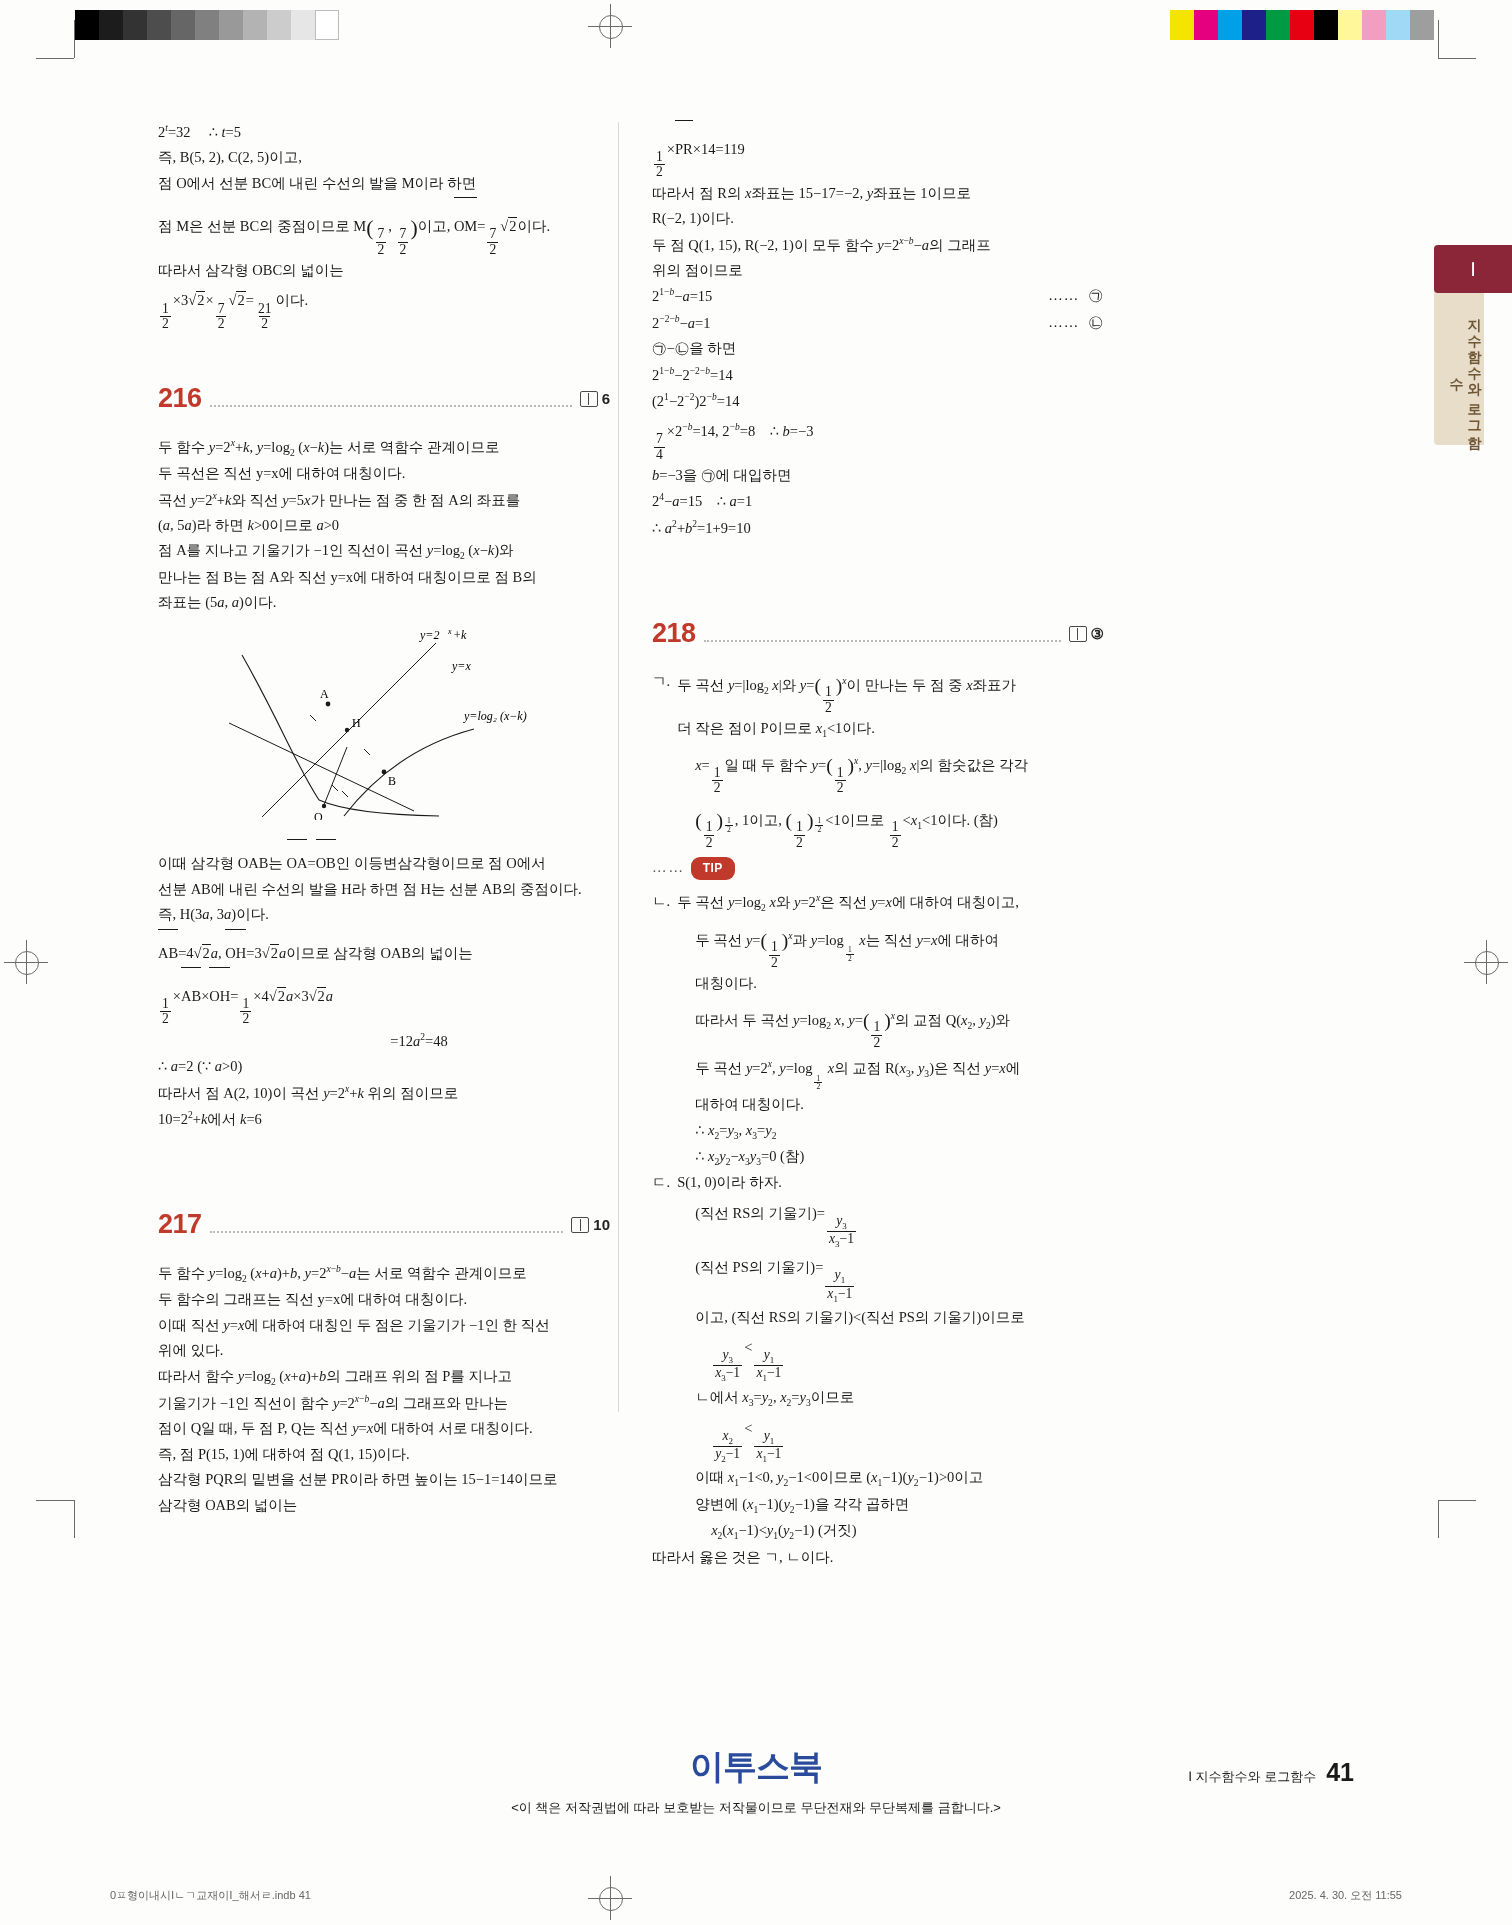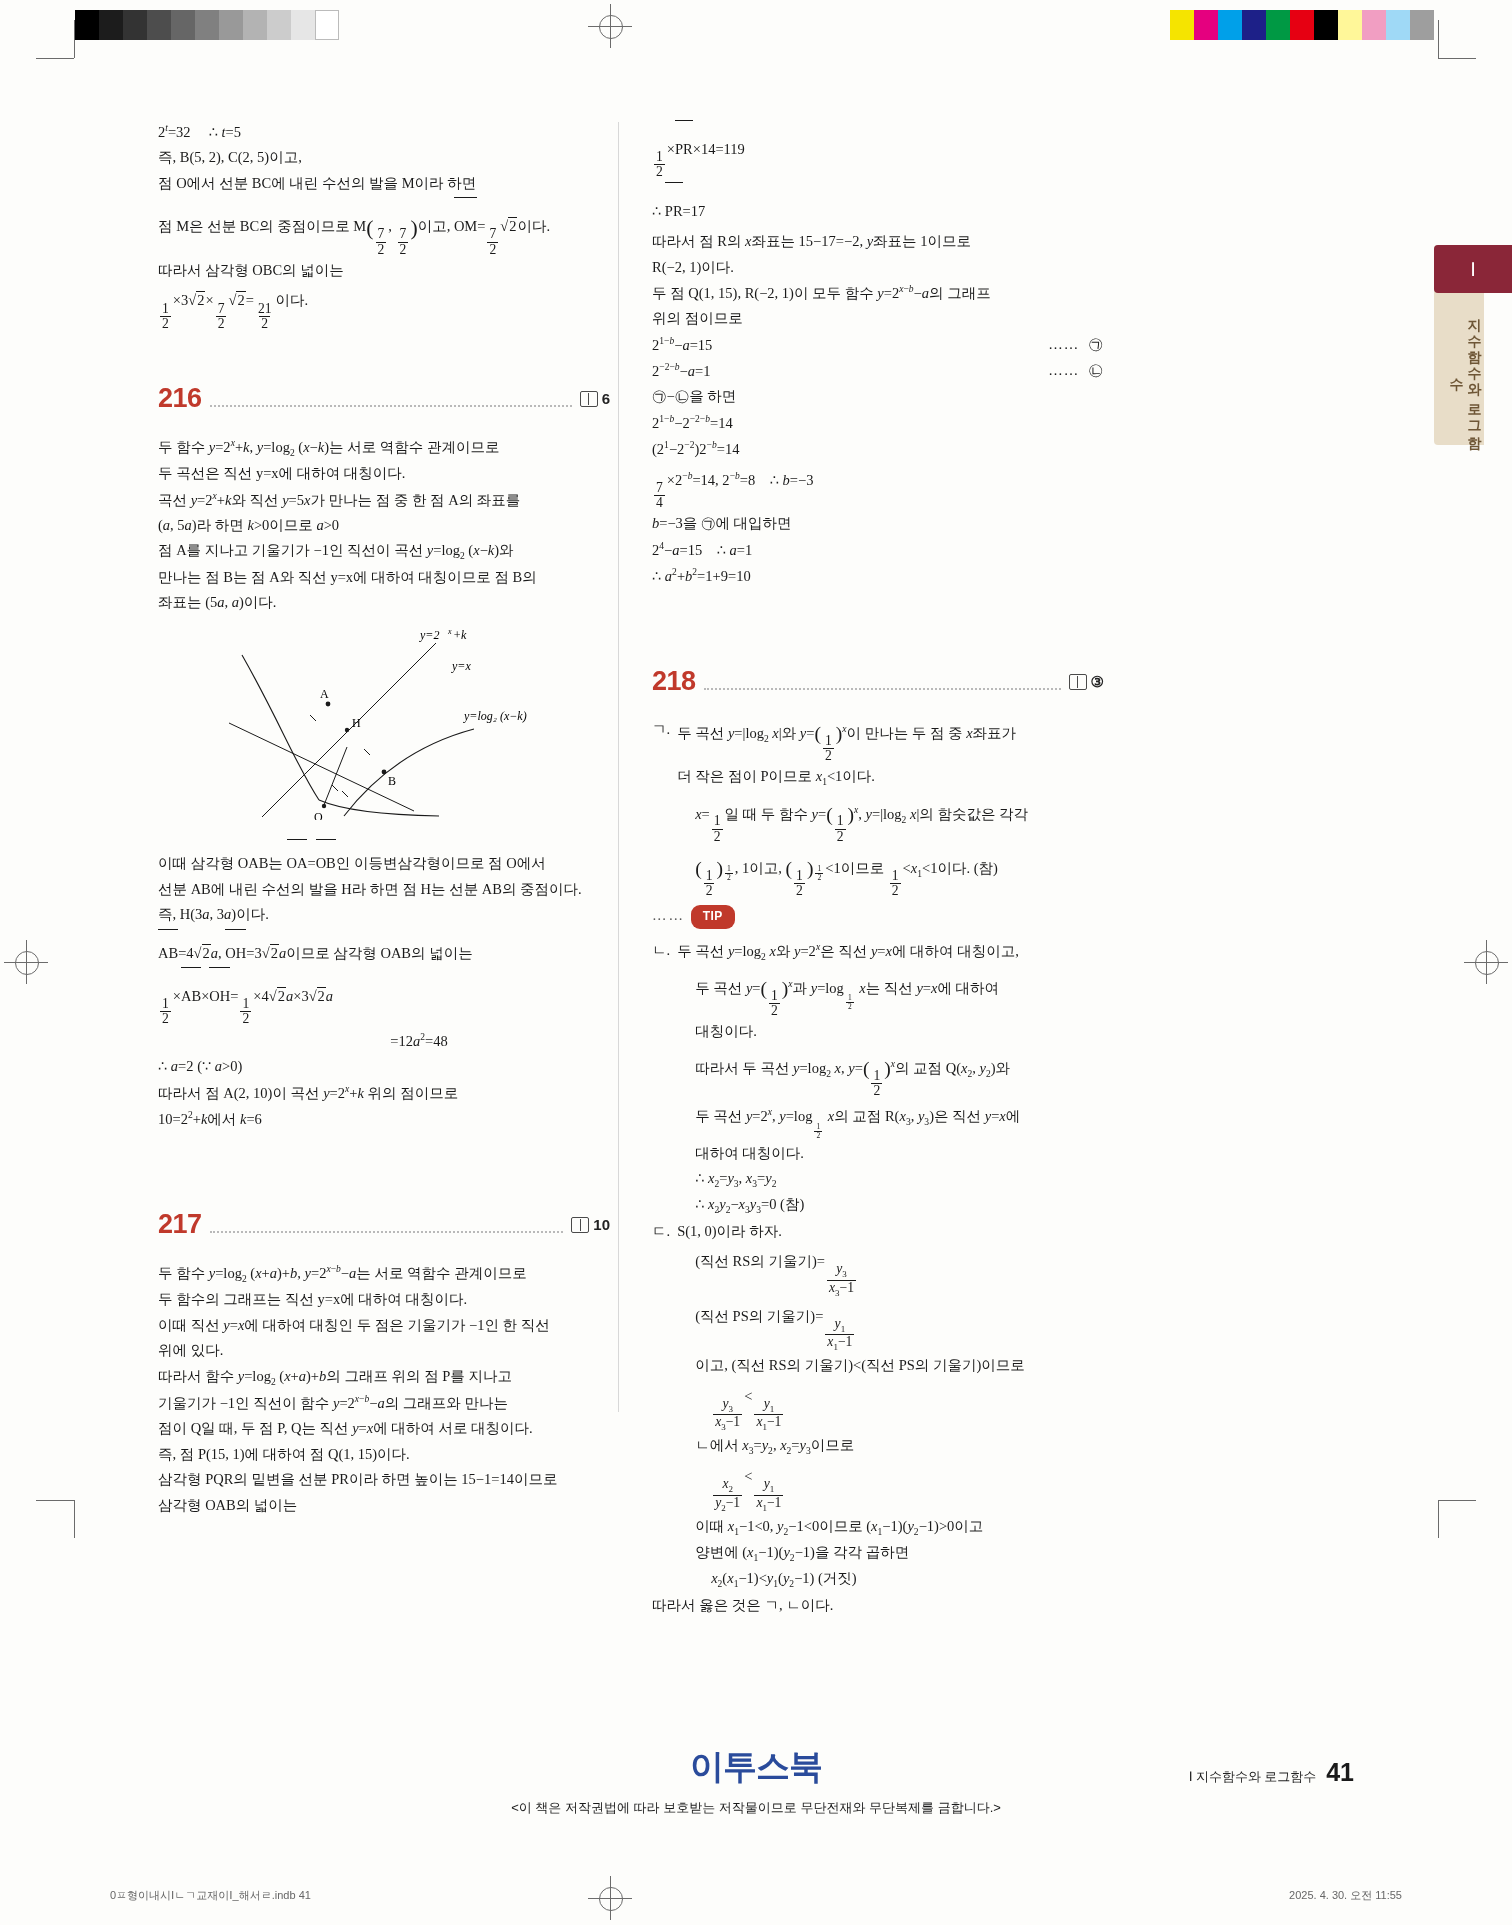--- a/index.html
+++ b/index.html
@@ -214,21 +214,21 @@
   }
   .page-foot {
     position: absolute;
     right: 158px;
     bottom: 138px;
     display: flex;
     align-items: baseline;
     gap: 10px;
     font-family: "Liberation Sans", sans-serif;
   }
-  .page-foot .sec { font-size: 13px; color: #222; font-family: Liberation Serif, serif; }
+  .page-foot .sec { font-size: 13px; color: #222; }
   .page-foot .pno { font-size: 25px; font-weight: bold; color: #1a1a1a; }
 
   .file-meta {
     position: absolute;
     left: 110px;
     bottom: 22px;
     font-family: "Liberation Sans", sans-serif;
     font-size: 11px;
     color: #666;
   }
@@ -439,21 +439,20 @@
     </div>
   </div>
 
   <div class="col col-right">
 
     <div>
       <p class="bigline"><span class="frac">
             <span class="num">1</span>
             <span class="den">2</span>
           </span>×<span class="ovl">PR</span>×14=119</p>
-      <p class="bigline">∴ <span class="ovl">PR</span>=17</p>
       <p>따라서 점 R의 <i class="v">x</i>좌표는 15−17=−2, <i class="v">y</i>좌표는 1이므로</p>
       <p>R(−2, 1)이다.</p>
       <p>두 점 Q(1, 15), R(−2, 1)이 모두 함수 <i class="v">y</i>=2<sup><i class="v">x</i>−<i class="v">b</i></sup>−<i class="v">a</i>의 그래프</p>
       <p>위의 점이므로</p>
       <p><span class="tag-right">……&nbsp;&nbsp;㉠</span>2<sup>1−<i class="v">b</i></sup>−<i class="v">a</i>=15</p>
       <p><span class="tag-right">……&nbsp;&nbsp;㉡</span>2<sup>−2−<i class="v">b</i></sup>−<i class="v">a</i>=1</p>
       <p>㉠−㉡을 하면</p>
       <p>2<sup>1−<i class="v">b</i></sup>−2<sup>−2−<i class="v">b</i></sup>=14</p>
       <p>(2<sup>1</sup>−2<sup>−2</sup>)2<sup>−<i class="v">b</i></sup>=14</p>
       <p class="bigline"><span class="frac">

